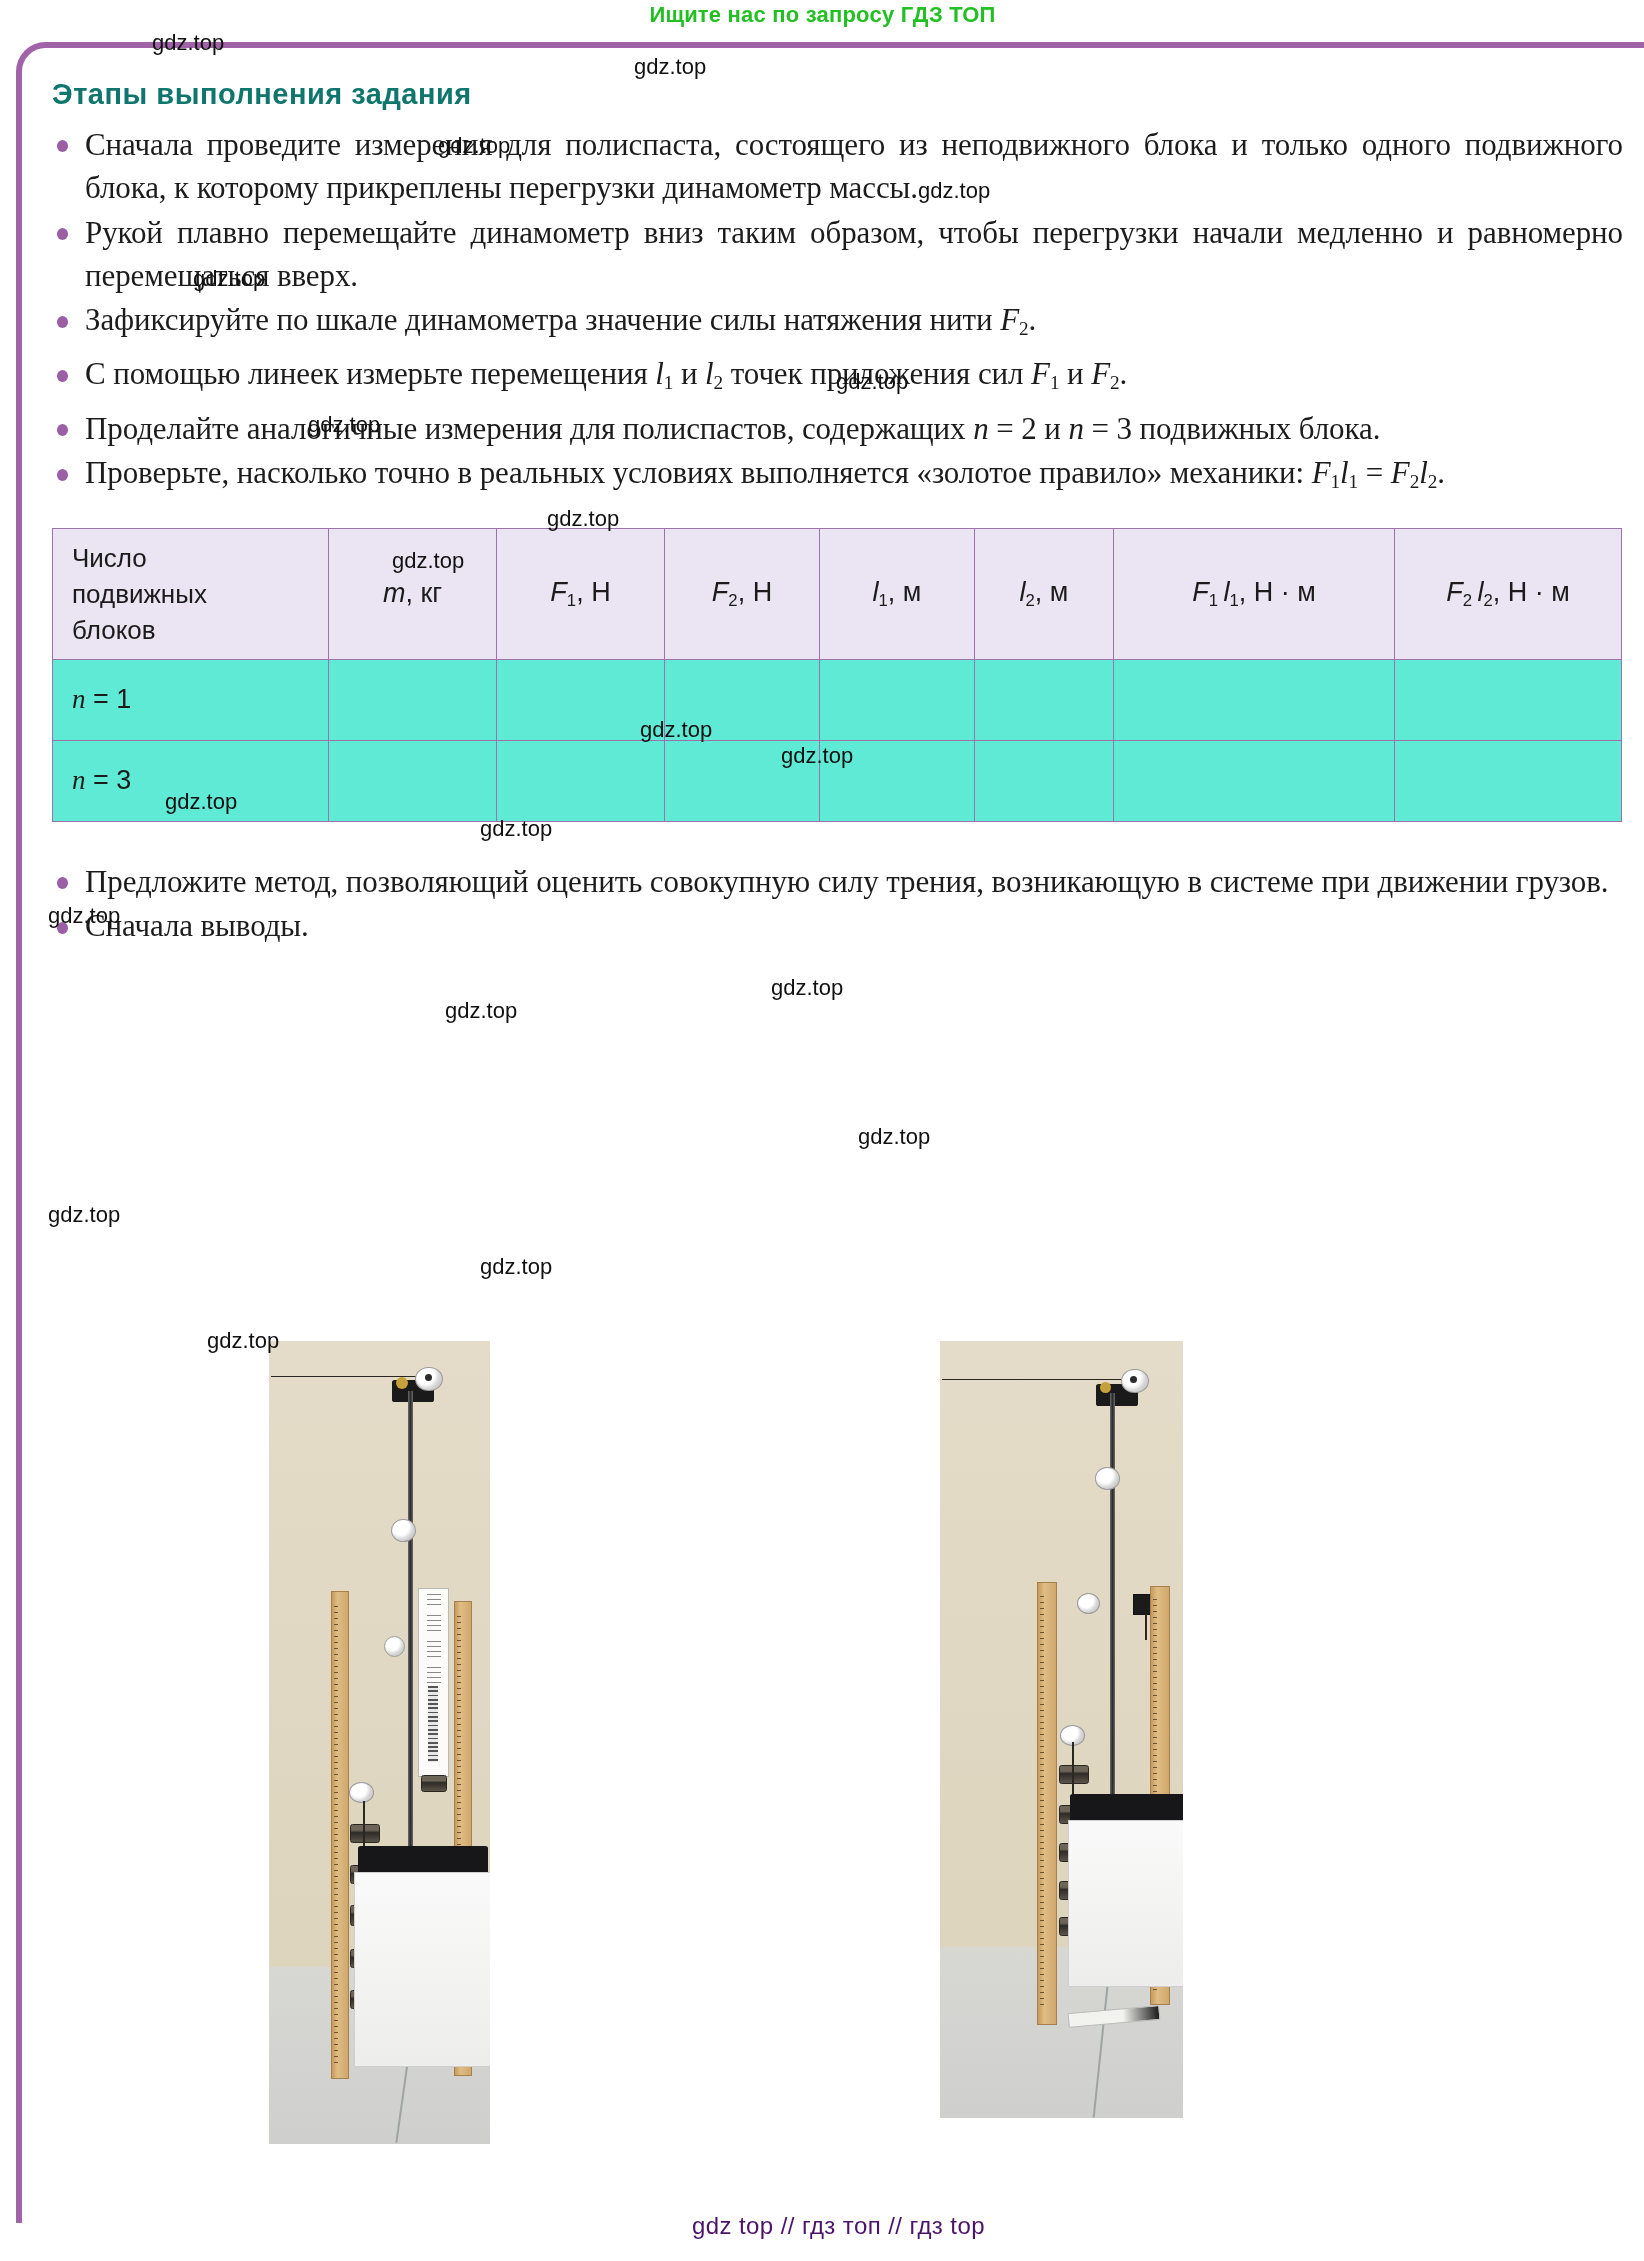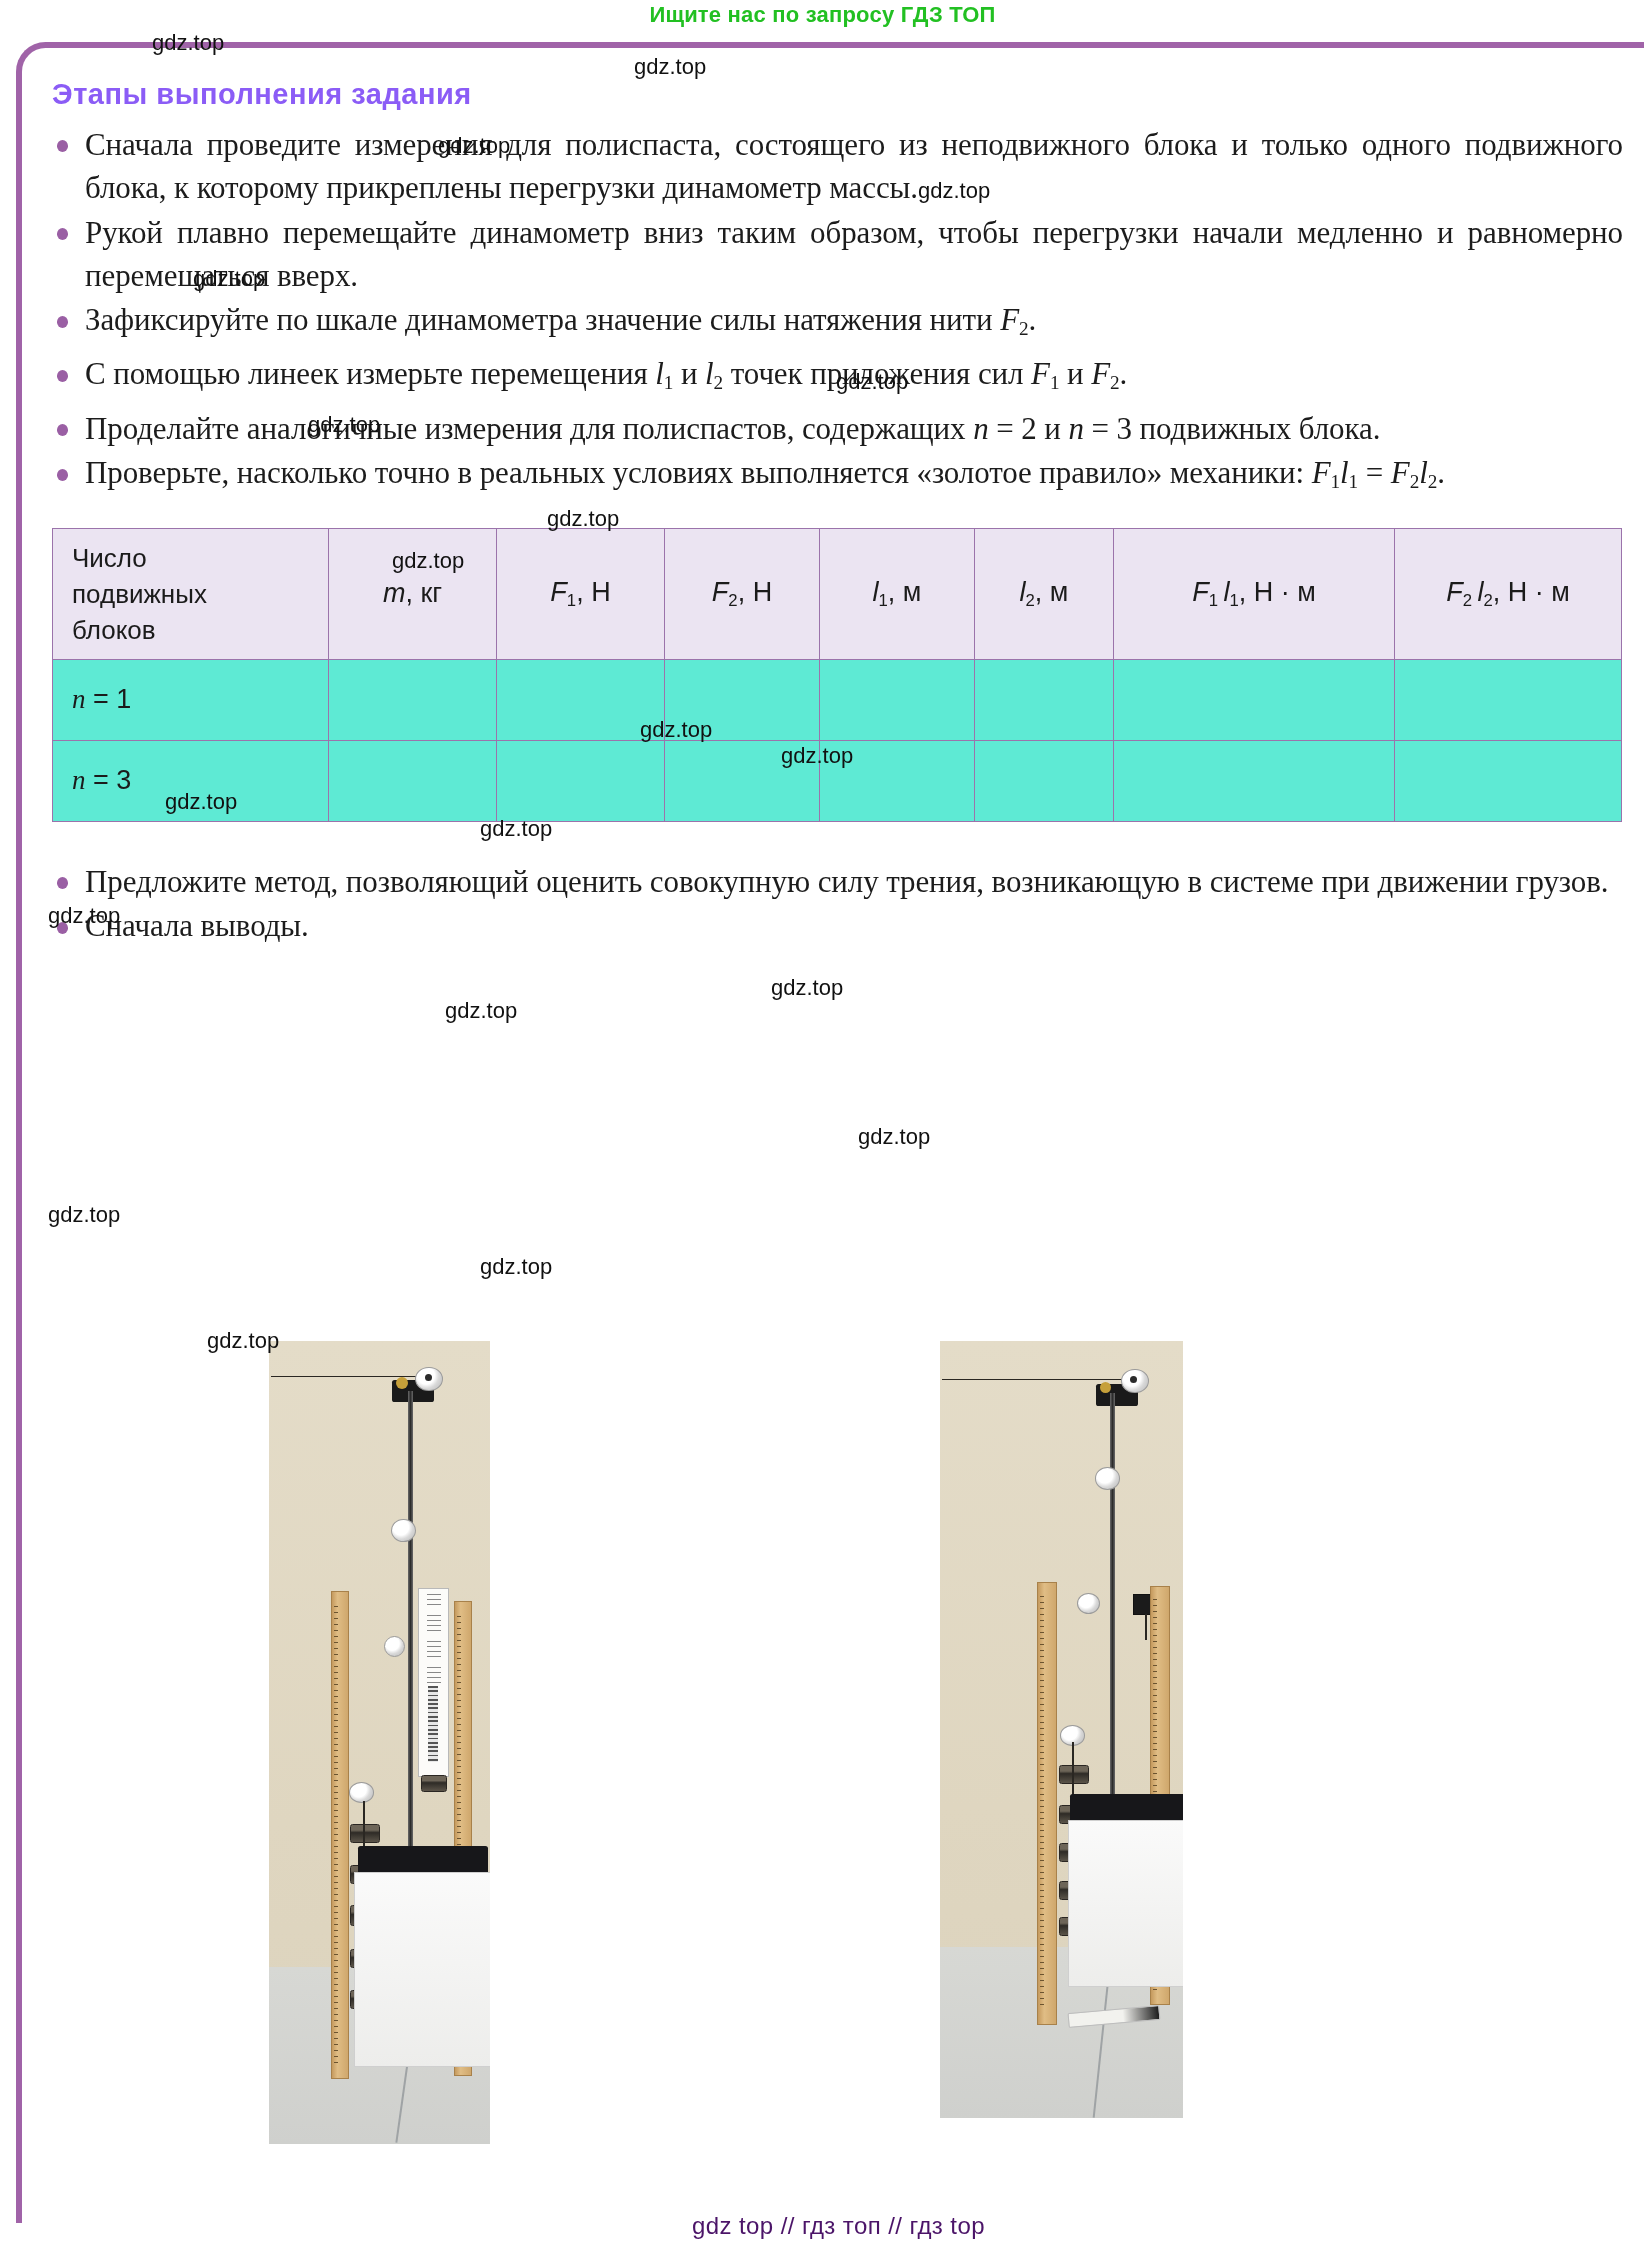--- a/index.html
+++ b/index.html
@@ -48,21 +48,21 @@
     position: absolute;
     left: 52px;
     top: 78px;
     width: 1571px;
   }
 
   .section-title {
     font-family: "Liberation Sans", sans-serif;
     font-weight: bold;
     font-size: 29px;
-    color: #8b5cf6;
+    color: #0f766e;
     letter-spacing: 0.5px;
     margin: 0 0 12px 0;
   }
 
   ul.steps {
     list-style: none;
     margin: 0;
     padding: 0;
   }
   ul.steps > li {

